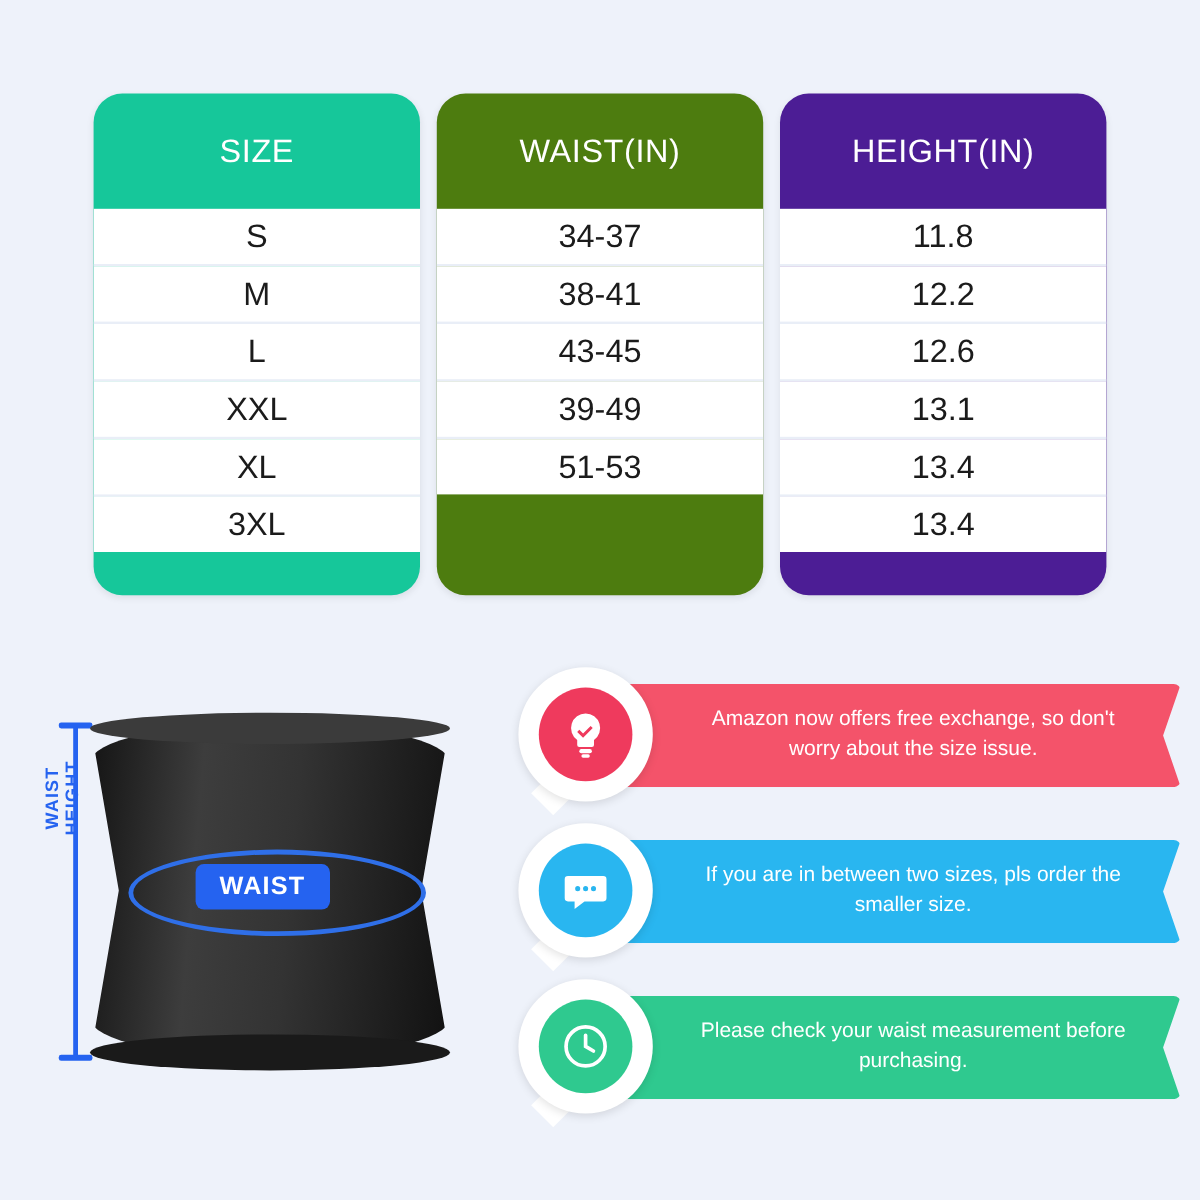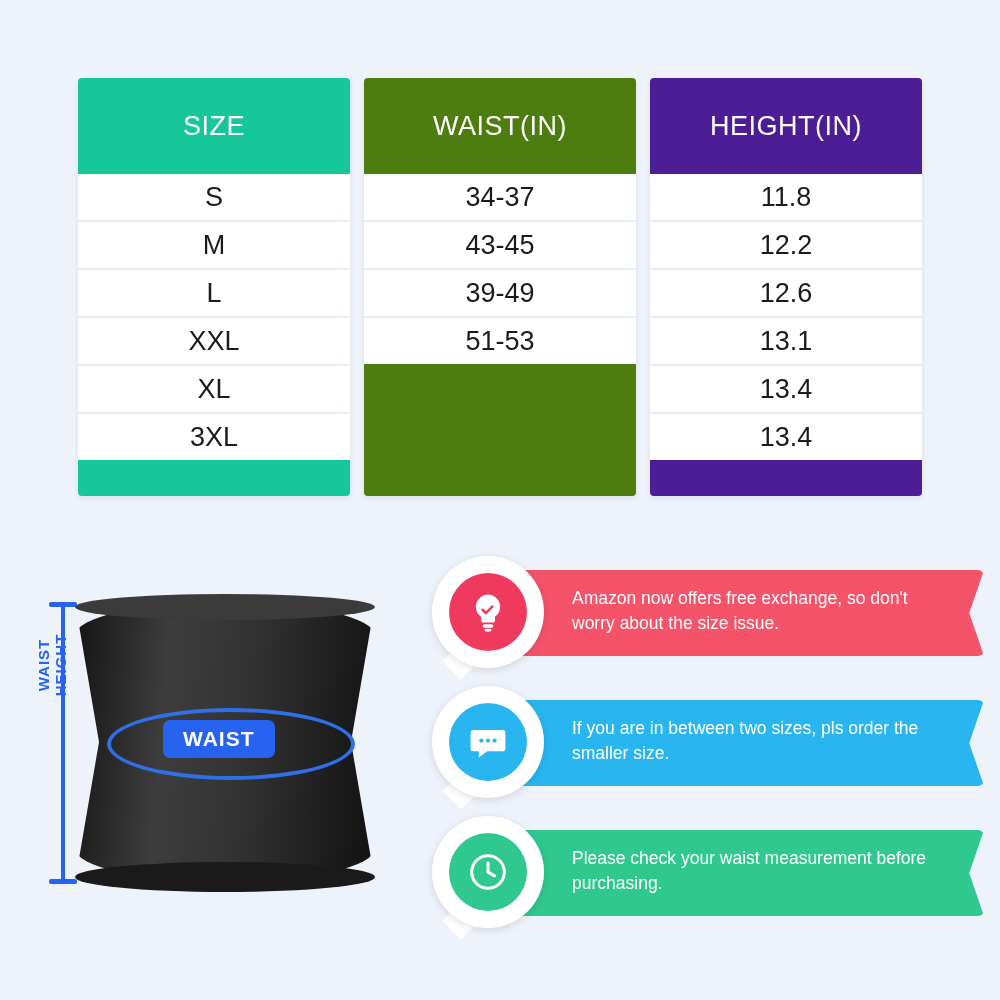--- a/index.html
+++ b/index.html
@@ -19,21 +19,21 @@
   .size-table {
     position: absolute;
     top: 78px;
     left: 78px;
     width: 844px;
     display: flex;
     gap: 14px;
   }
   .col {
     flex: 1;
-    border-radius: 4px;
+    border-radius: 24px;
     overflow: hidden;
     display: flex;
     flex-direction: column;
     box-shadow: 0 2px 6px rgba(0,0,0,0.08);
   }
   .col-size   { background: #16c79a; }
   .col-waist  { background: #4d7c0f; }
   .col-height { background: #4c1d95; }
 
   .col-head {
@@ -157,20 +157,21 @@
     padding: 7px 20px;
     border-radius: 7px;
   }
 
   
   .notes {
     position: absolute;
     left: 432px;
     top: 556px;
     width: 552px;
+    text-align: center;
   }
   .note {
     position: relative;
     height: 120px;
     margin-bottom: 10px;
   }
   .ribbon {
     position: absolute;
     left: 60px;
     top: 14px;
@@ -243,20 +244,21 @@
       <div class="cell">XL</div>
       <div class="cell">3XL</div>
     </div>
     <div class="col-foot"></div>
   </div>
 
   <div class="col col-waist">
     <div class="col-head">WAIST(IN)</div>
     <div class="col-body">
       <div class="cell">34-37</div>
+      <div class="cell">38-41</div>
       <div class="cell">43-45</div>
       <div class="cell">39-49</div>
       <div class="cell">51-53</div>
     </div>
     <div class="col-foot"></div>
   </div>
 
   <div class="col col-height">
     <div class="col-head">HEIGHT(IN)</div>
     <div class="col-body">

